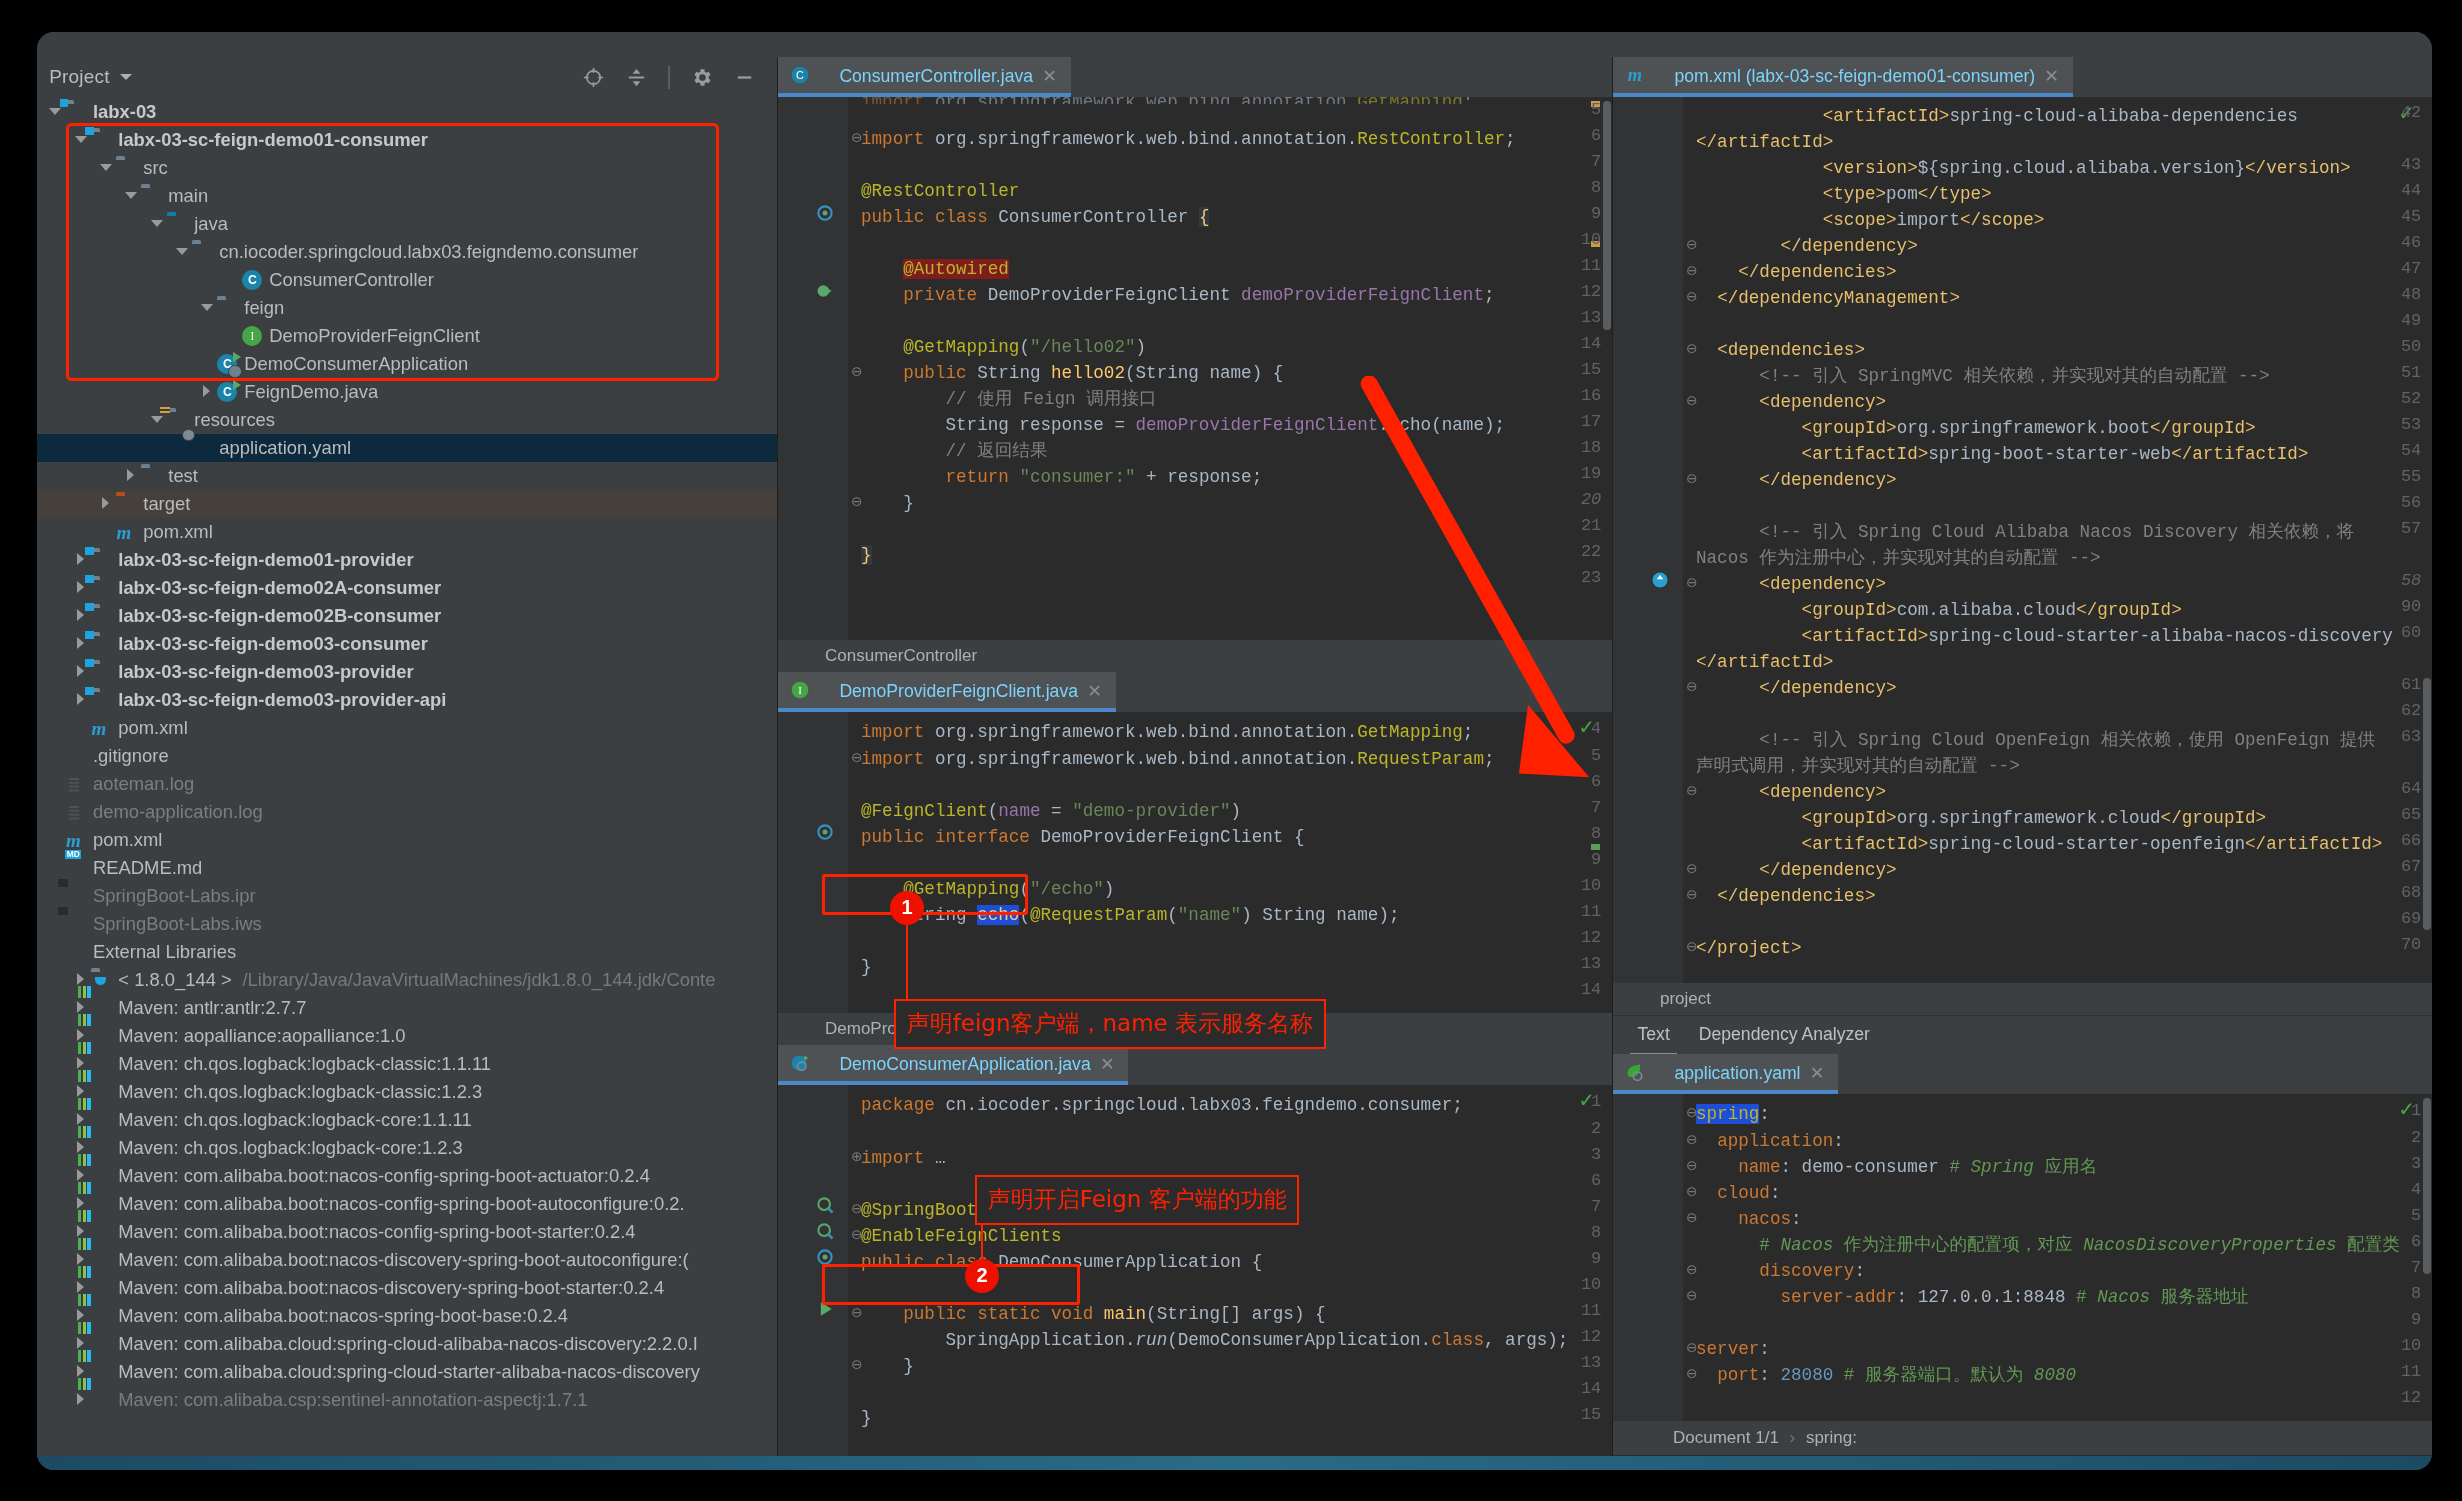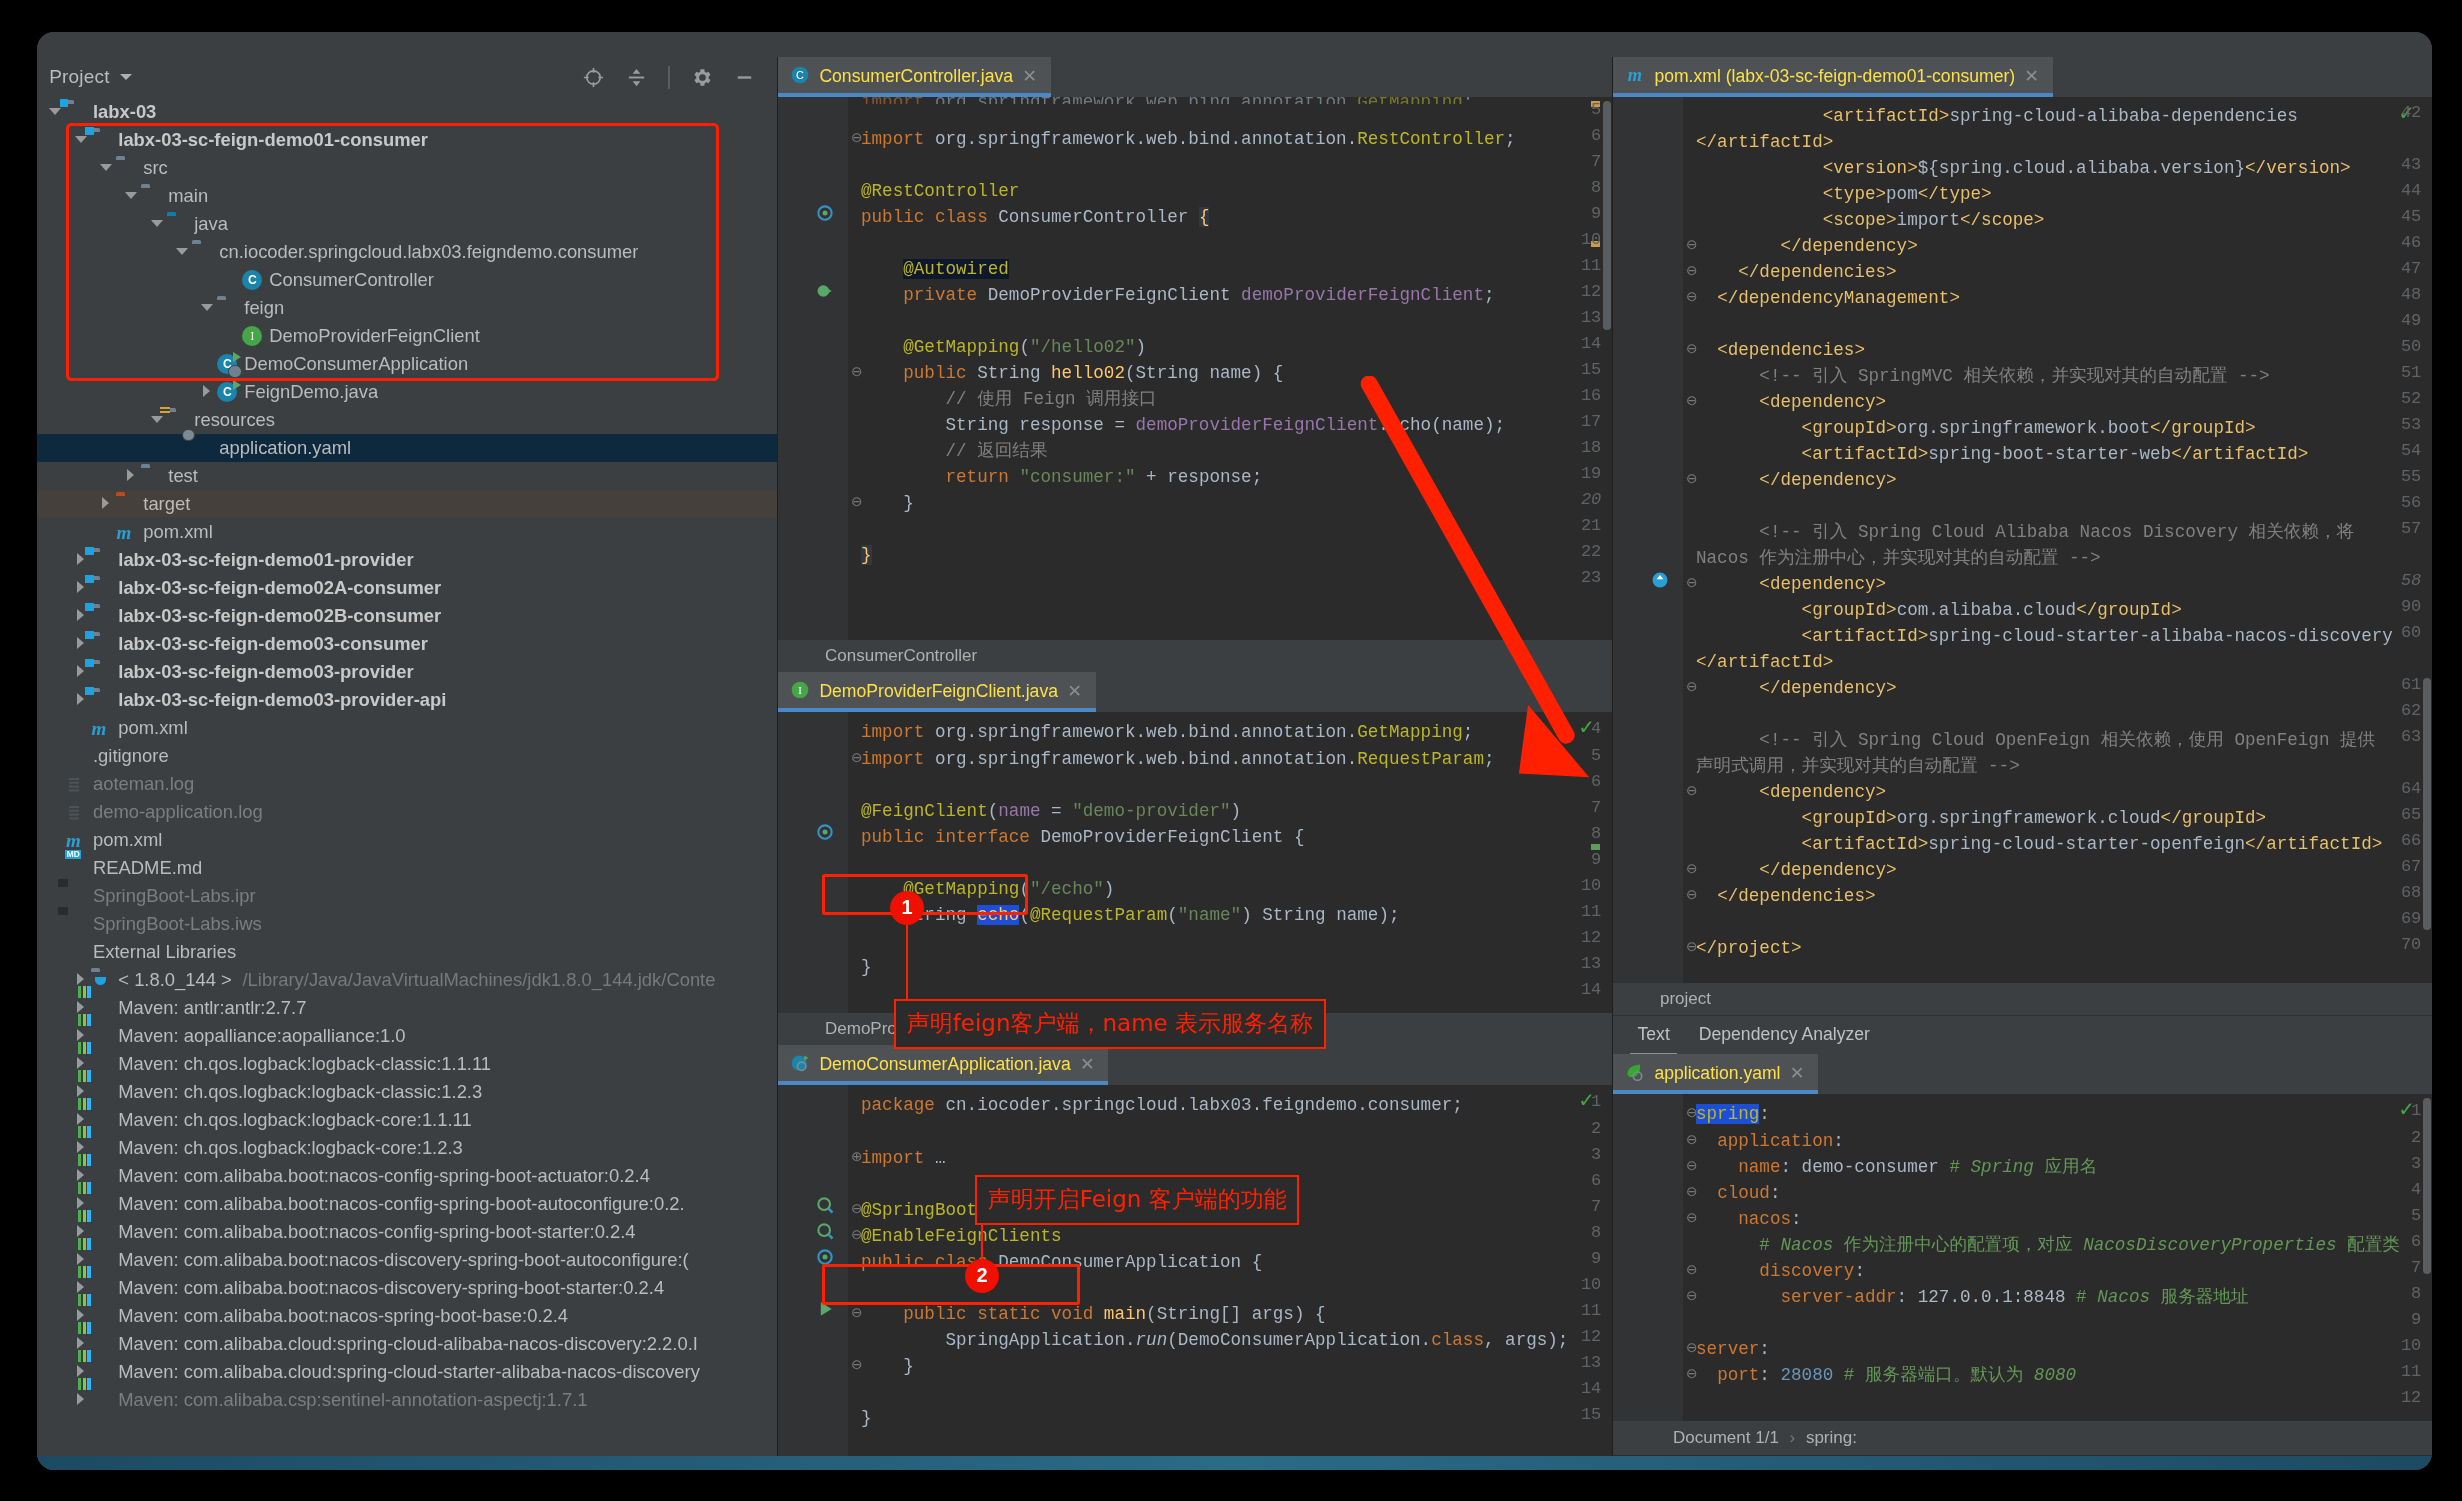--- a/index.html
+++ b/index.html
@@ -87,33 +87,33 @@
   .redbox{position:absolute;border:3.8px solid #ff2000;border-radius:5.4px;pointer-events:none;}
 
   
   .editcol{background:#2b2b2b;position:relative;flex:none;}
   .midcol{width:834px;border-left:0.8px solid #1e1e1e;}
   .rightcol{flex:1;border-left:0.8px solid #1e1e1e;}
 
   .tabbar{height:40px;background:#3c3f41;display:flex;align-items:stretch;position:relative;}
   .tab{display:flex;align-items:center;padding:0 13.8px 0 12.2px;background:#4e5254;gap:9.2px;position:relative;}
   .tab.active::after{content:"";position:absolute;left:0;right:0;bottom:0;height:3.8px;background:#4a88c7;}
-  .tab .tname{font-size:17.6px;color:#fde047;white-space:nowrap;}
+  .tab .tname{font-size:17.6px;color:#7dd3fc;white-space:nowrap;margin-left:20px;}
   .tab .tclose{color:#8d8d8d;font-size:17.6px;}
 
   .codearea{position:relative;background:#2b2b2b;overflow:hidden;}
   .gutter{position:absolute;left:0;top:0;bottom:0;width:70px;background:#313335;}
   .lnum{position:absolute;right:10.7px;color:#606366;font-size:17px;
         font-family:"Liberation Mono","DejaVu Sans Mono",monospace;text-align:right;}
   .codeline{position:absolute;left:83px;right:0;font-size:17.6px;line-height:26px;white-space:pre;
             font-family:"Liberation Mono","DejaVu Sans Mono",monospace;color:#a9b7c6;}
   .k{color:#cc7832;}.s{color:#6a8759;}.a{color:#bbb529;}.f{color:#ffc66d;}
   .c{color:#808080;}.t{color:#a9b7c6;}.n{color:#6897bb;}.fld{color:#9876aa;}
   .xt{color:#e8bf6a;}.xv{color:#a9b7c6;}.ital{font-style:italic;}
-  .hl-aw{background:#0f172a;}
+  .hl-aw{background:#7f1d1d;}
   .hl-cur{background:#323842;}
   .hl-ec{background:#1d4ed8;}
   .brkt{color:#ffc66d;}
   .fold{position:absolute;left:73px;color:#787878;font-size:13.8px;}
 
   .breadcrumb{height:32px;background:#3c3f41;display:flex;align-items:center;
               padding-left:47px;color:#b0b0b0;font-size:17px;gap:10.7px;}
   .crumbsep{color:#777;}
   .statusline{height:34px;background:#3c3f41;display:flex;align-items:center;
               padding-left:60px;color:#b0b0b0;font-size:17px;gap:10.7px;}

